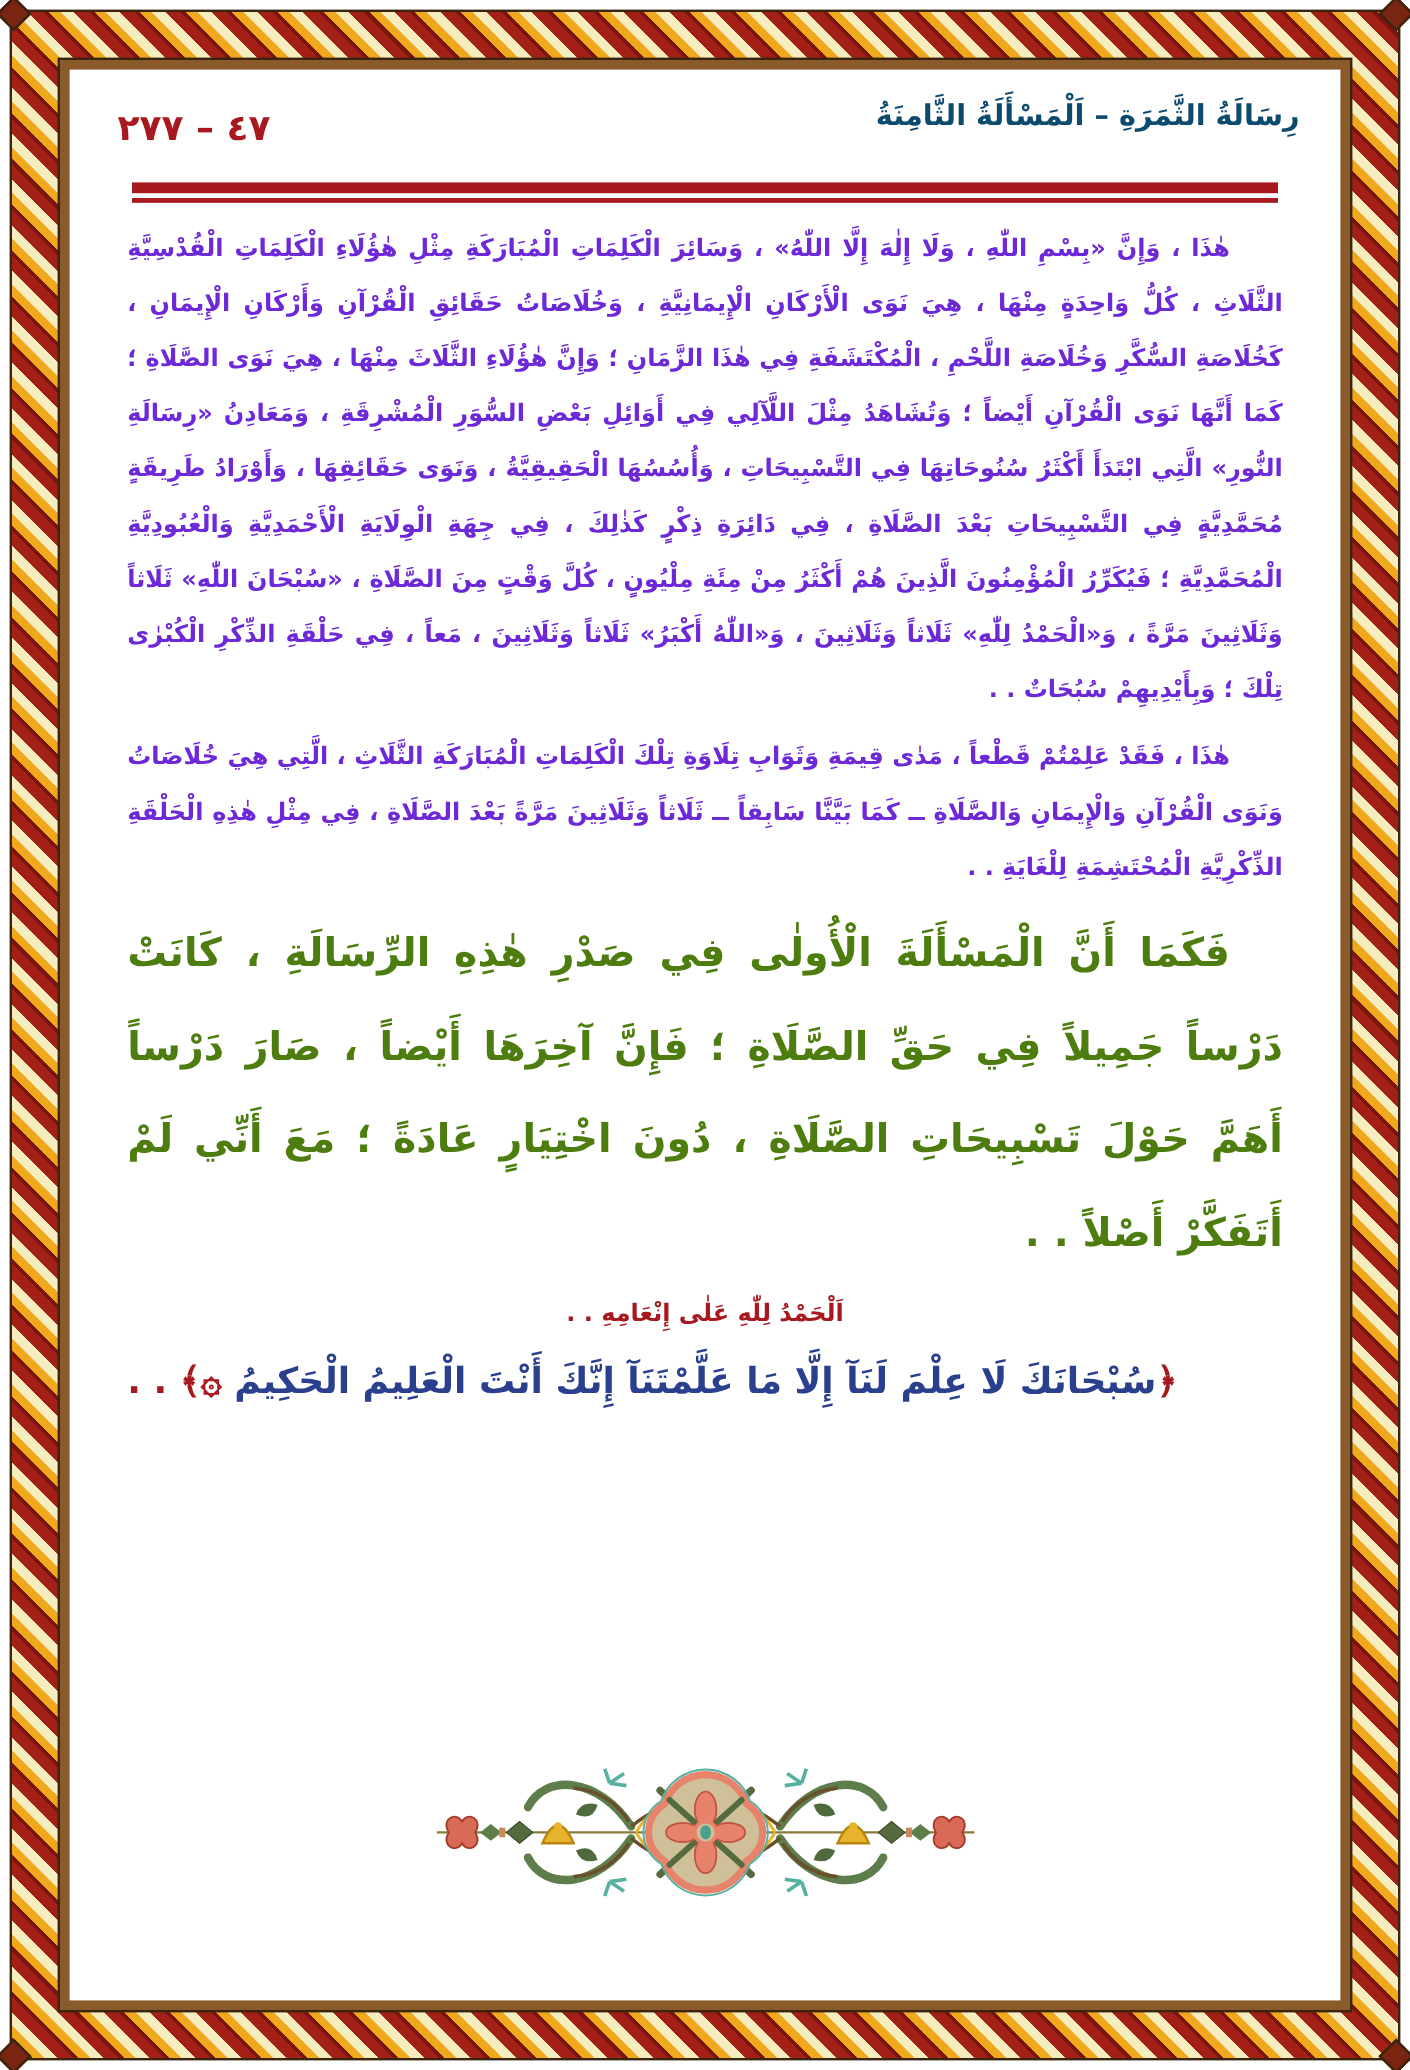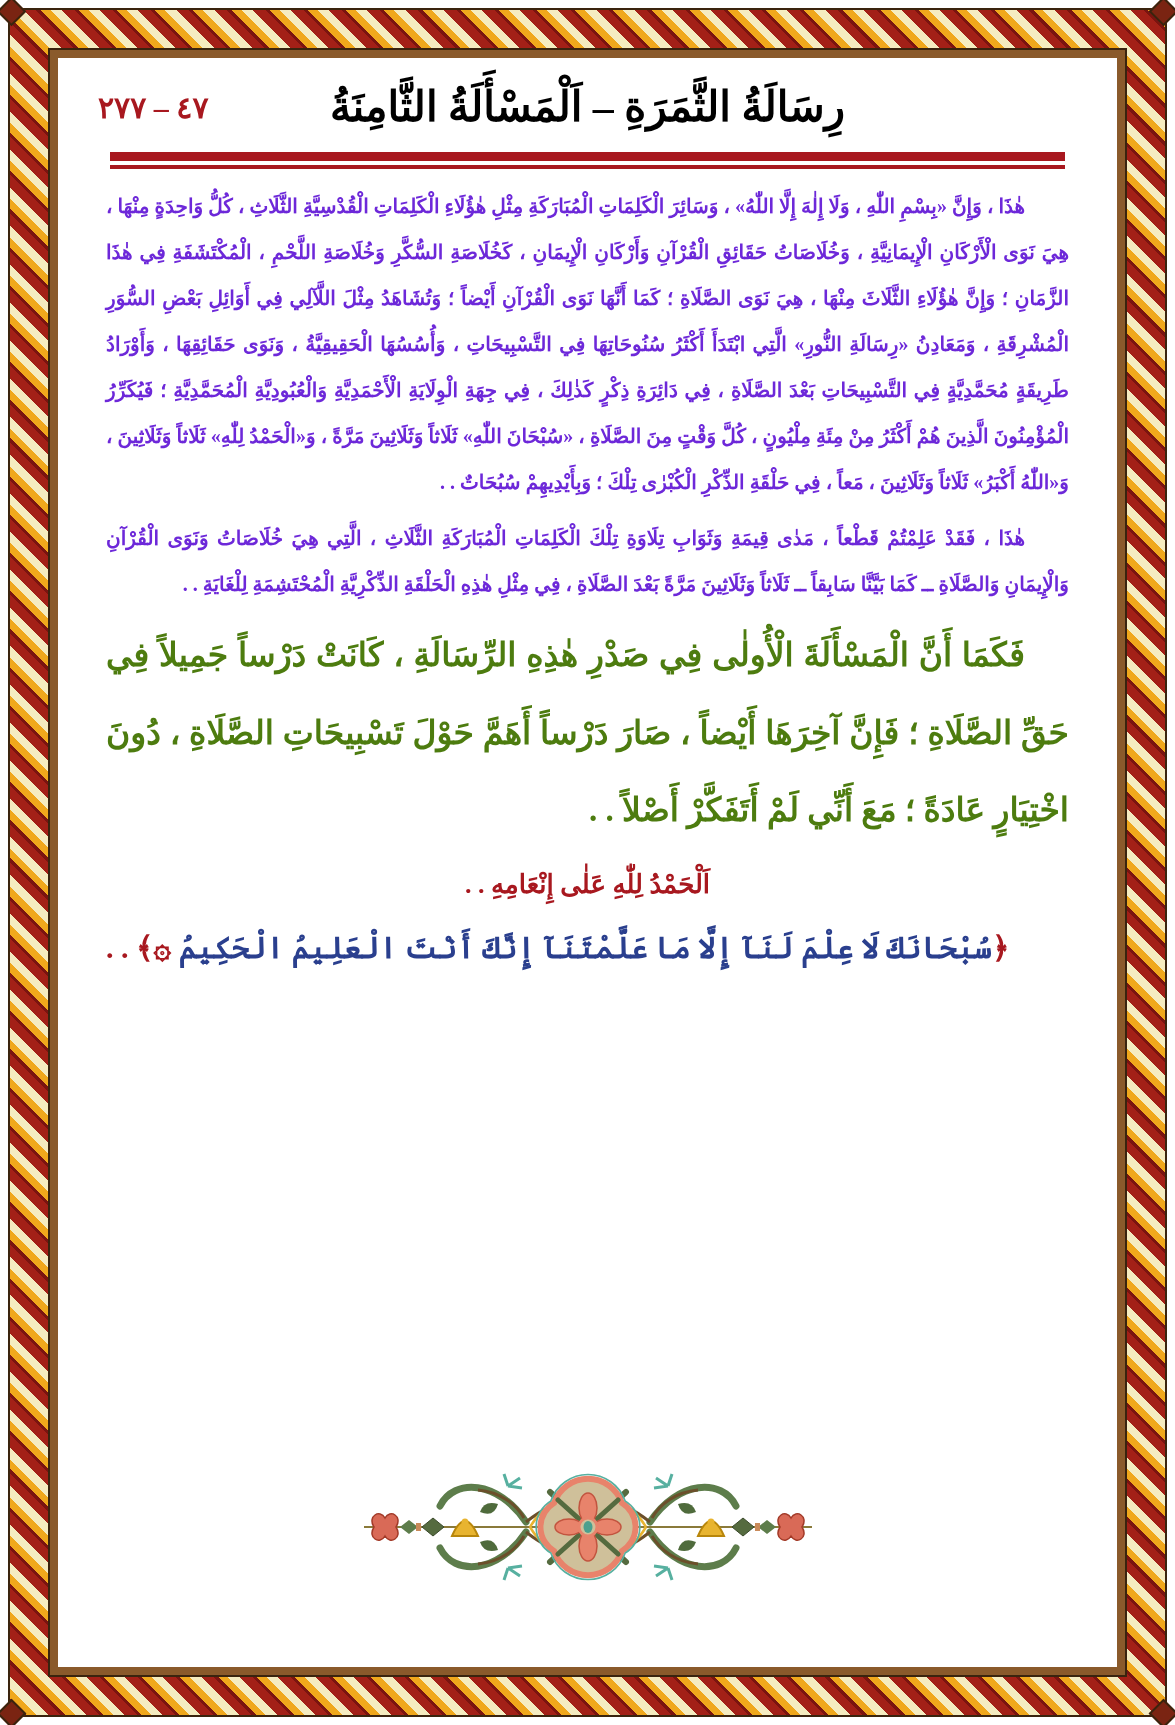--- a/index.html
+++ b/index.html
@@ -19,58 +19,58 @@
       #a32017 0 9px, #7a1410 9px 12px,
       #f0a81c 12px 19px, #f5ecc0 19px 27px);
   }
   .frame-inner{
     position:absolute; inset:40px;
     background:#ffffff;
     border:8px solid #8a5a2b;
     box-shadow:0 0 0 2px #3a240e;
     box-sizing:border-box;
     padding:14px 34px 10px 34px;
-    display:flex; flex-direction:column;font-family:Liberation Serif, serif;
+    display:flex; flex-direction:column;
   }
   .corner{
     position:absolute; width:17px; height:17px;
     background:#7a2412; border:2px solid #3a240e;
     transform:rotate(45deg);
   }
   .corner.tl{top:-9px;left:-9px}.corner.tr{top:-9px;right:-9px}
   .corner.bl{bottom:-9px;left:-9px}.corner.br{bottom:-9px;right:-9px}
 
   
   .header{position:relative; height:64px; margin-top:6px;}
   .page-number{
     position:absolute; left:6px; top:12px;
     direction:rtl; font-size:30px; font-weight:bold; color:#a8181f;
     letter-spacing:2px;
   }
   .doc-title{
-    text-align:center; font-size:42px; font-weight:bold; color:#000000;
+    text-align:right; font-size:24px; font-weight:bold; color:#0c4a6e;
     direction:rtl; padding-top:4px;
   }
   .double-rule{margin:10px 18px 4px 18px;}
   .double-rule .thick{height:9px;background:#a8181f;}
   .double-rule .thin{height:4px;background:#a8181f;margin-top:4px;}
 
   
   .body-text{
     direction:rtl; text-align:justify;
     padding:10px 14px 0 14px;
     font-weight:bold;
   }
   .body-text p{margin:0 0 10px 0;}
   .p-main{font-size:20px; line-height:2.3; color:#6d28d9;}
   .p-black{font-size:28px; line-height:2.3; color:#000000; margin-bottom:6px;}
   .p-indent{text-indent:44px;}
   .p-small{font-size:33px; line-height:2.35; color:#4d7c0f;}
   .p-hamd{
-    text-align:center; font-size:26px; font-weight:bold;
+    text-align:center; font-size:20px; font-weight:bold;
     color:#a8181f; margin:6px 0 10px 0 !important; line-height:1.9;
   }
   .p-verse{
     text-align:left; font-size:30px; font-weight:bold;
     line-height:1.9; margin:0 0 6px 0 !important;
   }
   .verse-blue{color:#2a3f8e;}
   .verse-red{color:#a8181f;}
 
   

